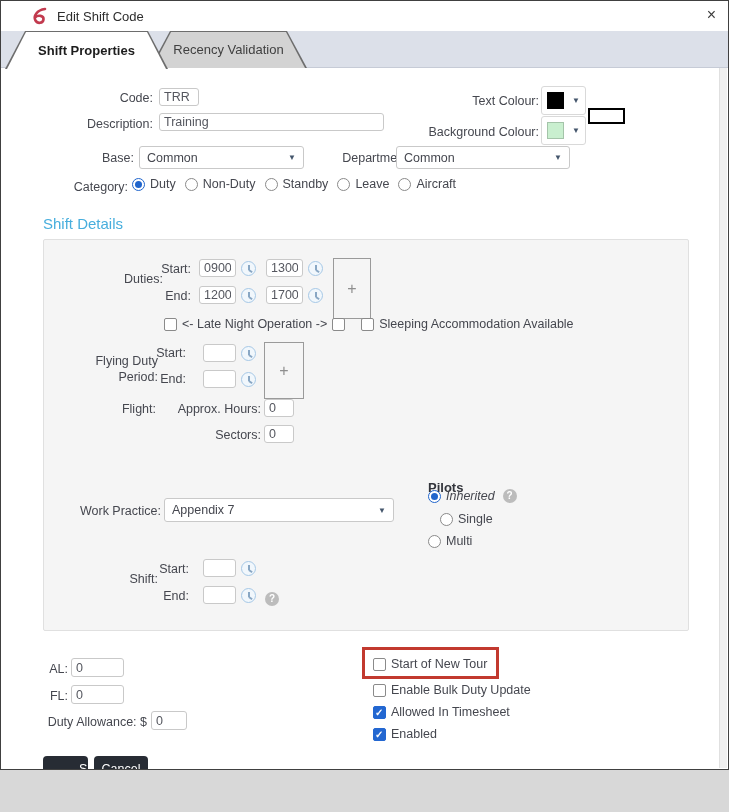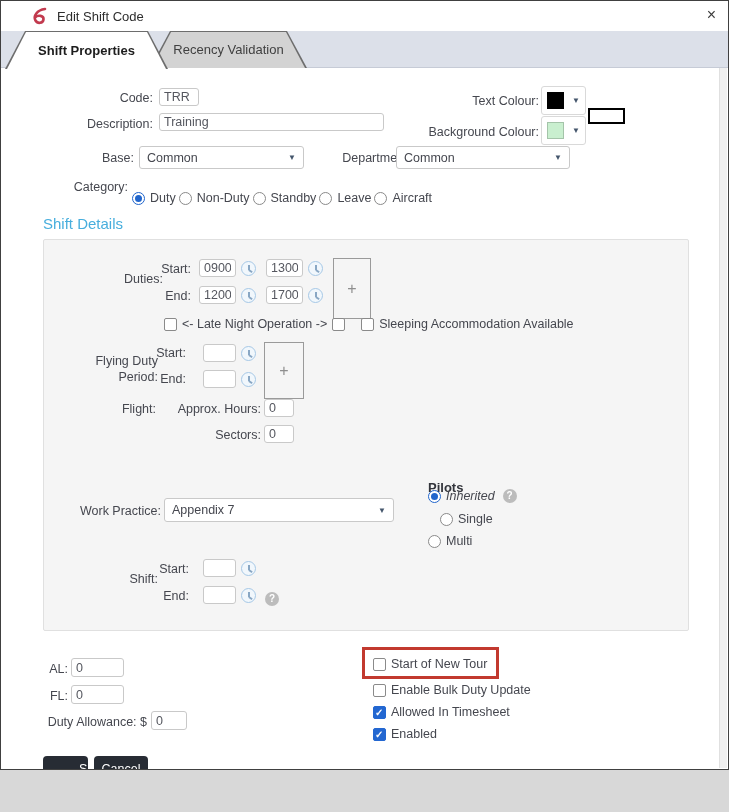--- a/index.html
+++ b/index.html
@@ -104,21 +104,21 @@
     <span class="arrow">▼</span>
   </div>
 
   <div class="lbl" style="left:330px;top:150px;width:80px;">Department:</div>
   <div class="sel" style="left:395px;top:145px;width:174px;height:23px;">
     <span>Common</span>
     <span class="arrow">▼</span>
   </div>
 
   <div class="lbl" style="left:57px;top:179px;width:70px;">Category:</div>
-  <div class="row" style="left:131px;top:176px;column-gap:3px;margin-top:14px;">
+  <div class="row" style="left:131px;top:176px;column-gap:9px;">
     <span class="row" style="position:static;">
       <span class="radio checked"></span>
       <span class="gap">Duty</span>
     </span>
     <span class="row" style="position:static;">
       <span class="radio"></span>
       <span class="gap">Non-Duty</span>
     </span>
     <span class="row" style="position:static;">
       <span class="radio"></span>

